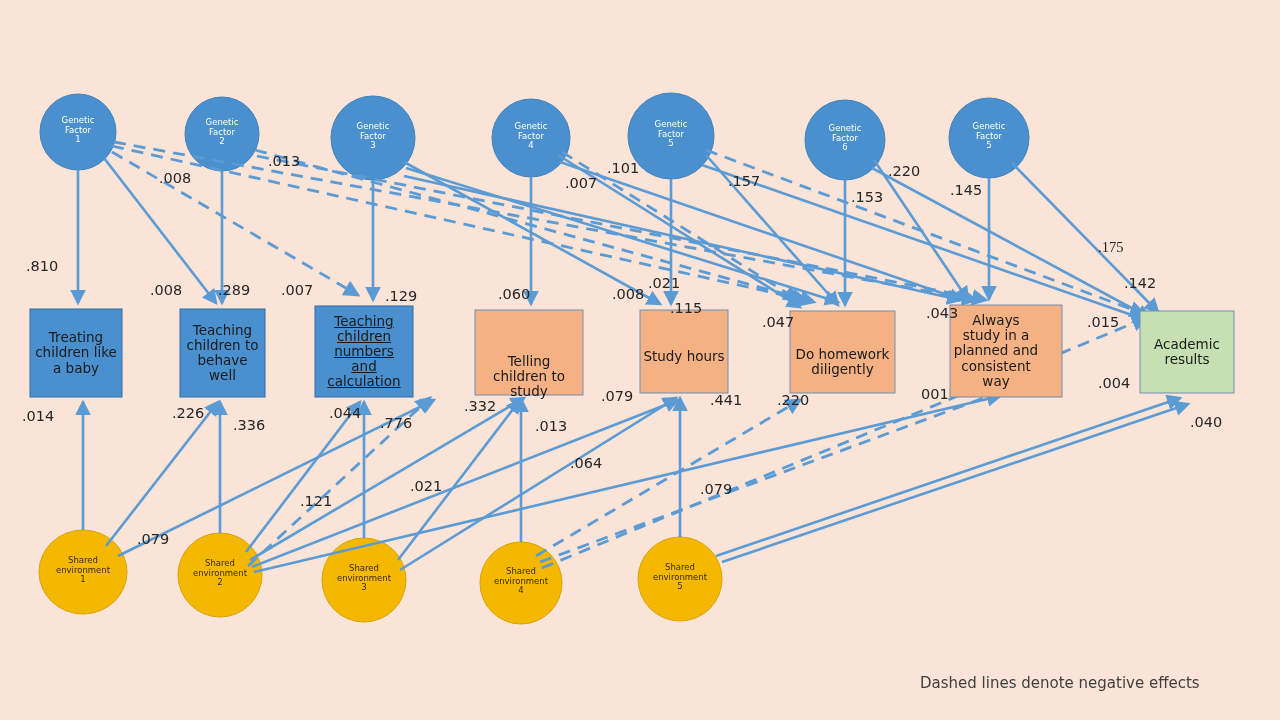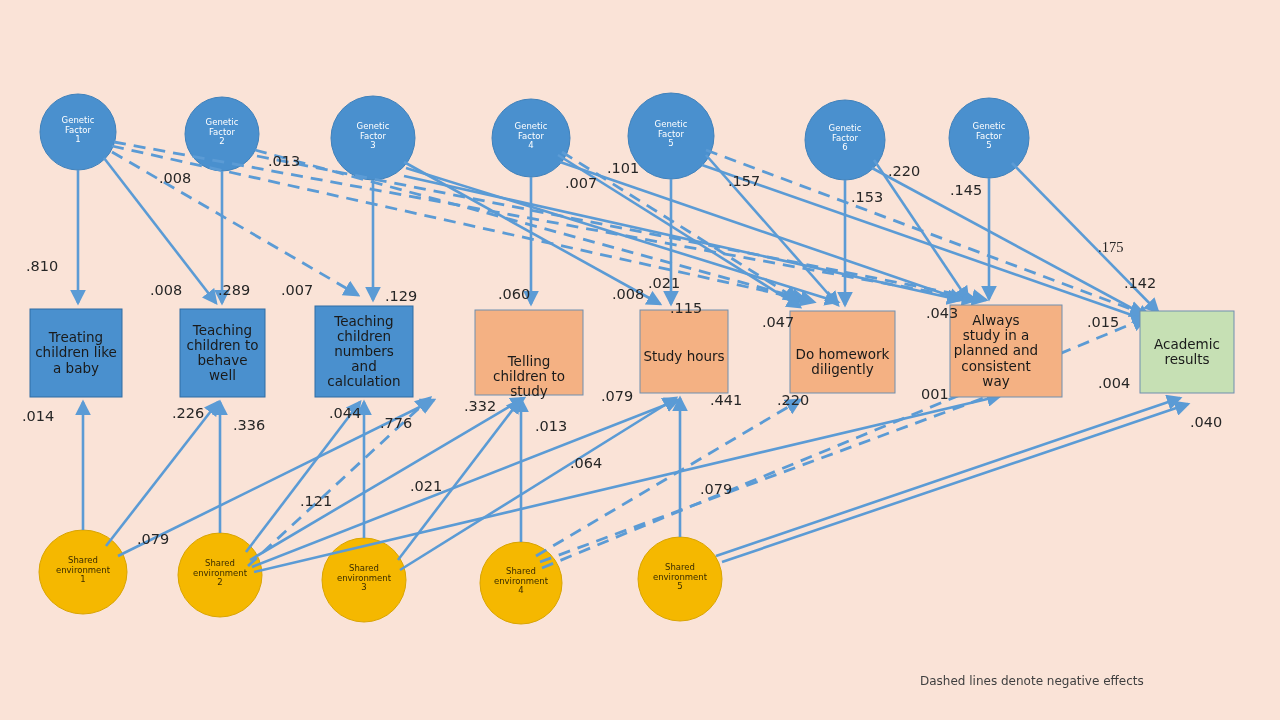--- a/index.html
+++ b/index.html
@@ -43,21 +43,21 @@
   .edge-label {
     position: absolute;
     color: #262626;
     font-size: 14.5px;
     white-space: nowrap;
     pointer-events: none;
   }
   .legend-text {
     position: absolute;
     color: #3f3f3f;
-    font-size: 12px;
+    font-size: 15px;
     white-space: nowrap;
   }
 </style>
 </head>
 <body>
 
 <svg id="canvas" viewBox="0 0 1280 720">
   <defs>
     <marker id="ah" markerWidth="6" markerHeight="6" refX="5" refY="3" orient="auto" markerUnits="strokeWidth">
       <path d="M0,0 L6,3 L0,6 z" fill="#5b9bd5"></path>
@@ -170,21 +170,21 @@
     <div class="node-label se-label" style="left: 39px; top: 556px; width: 88px;"><span>Shared</span><br><span>environment</span><br><span>1</span></div>
     <div class="node-label se-label" style="left: 178px; top: 559px; width: 84px;"><span>Shared</span><br><span>environment</span><br><span>2</span></div>
     <div class="node-label se-label" style="left: 322px; top: 564px; width: 84px;"><span>Shared</span><br><span>environment</span><br><span>3</span></div>
     <div class="node-label se-label" style="left: 480px; top: 567px; width: 82px;"><span>Shared</span><br><span>environment</span><br><span>4</span></div>
     <div class="node-label se-label" style="left: 638px; top: 563px; width: 84px;"><span>Shared</span><br><span>environment</span><br><span>5</span></div>
   </div>
 
 <div id="box-nodes">
     <div class="node-label box-label" style="left: 30px; top: 309px; width: 92px; height: 88px; display: flex; align-items: center; justify-content: center; padding: 0px 2px; box-sizing: border-box;">Treating children like a baby</div>
     <div class="node-label box-label" style="left: 180px; top: 309px; width: 85px; height: 88px; display: flex; align-items: center; justify-content: center; padding: 0px 2px; box-sizing: border-box;">Teaching children to behave well</div>
-    <div class="node-label box-label" style="left: 315px; top: 306px; width: 98px; height: 91px; display: flex; align-items: center; justify-content: center; padding: 0px 18px; box-sizing: border-box;">Teaching children numbers and calculation</div>
+    <div class="node-label box-label" style="left: 315px; top: 306px; width: 98px; height: 91px; display: flex; align-items: center; justify-content: center; padding: 0px 18px; box-sizing: border-box; text-decoration: underline;">Teaching children numbers and calculation</div>
     <div class="node-label box-label" style="left: 475px; top: 310px; width: 108px; height: 85px; display: flex; align-items: center; justify-content: center; padding: 0px 14px; box-sizing: border-box; margin-top: 24px;">Telling children to study</div>
     <div class="node-label box-label" style="left: 640px; top: 310px; width: 88px; height: 93px; display: flex; align-items: center; justify-content: center; padding: 8px 2px; box-sizing: border-box;">Study hours</div>
     <div class="node-label box-label" style="left: 790px; top: 311px; width: 105px; height: 102px; display: flex; align-items: center; justify-content: center; padding: 0px 2px; box-sizing: border-box;">Do homework diligently</div>
     <div class="node-label box-label" style="left: 950px; top: 305px; width: 92px; height: 92px; display: flex; align-items: center; justify-content: center; padding: 12px 2px; box-sizing: border-box;">Always study in a planned and consistent way</div>
     <div class="node-label box-label" style="left: 1140px; top: 311px; width: 94px; height: 82px; display: flex; align-items: center; justify-content: center; padding: 0px 2px; box-sizing: border-box;">Academic results</div>
   </div>
 
 <div id="edge-labels">
     <div class="edge-label" style="left: 26px; top: 258px;">.810</div>
     <div class="edge-label" style="left: 150px; top: 282px;">.008</div>

